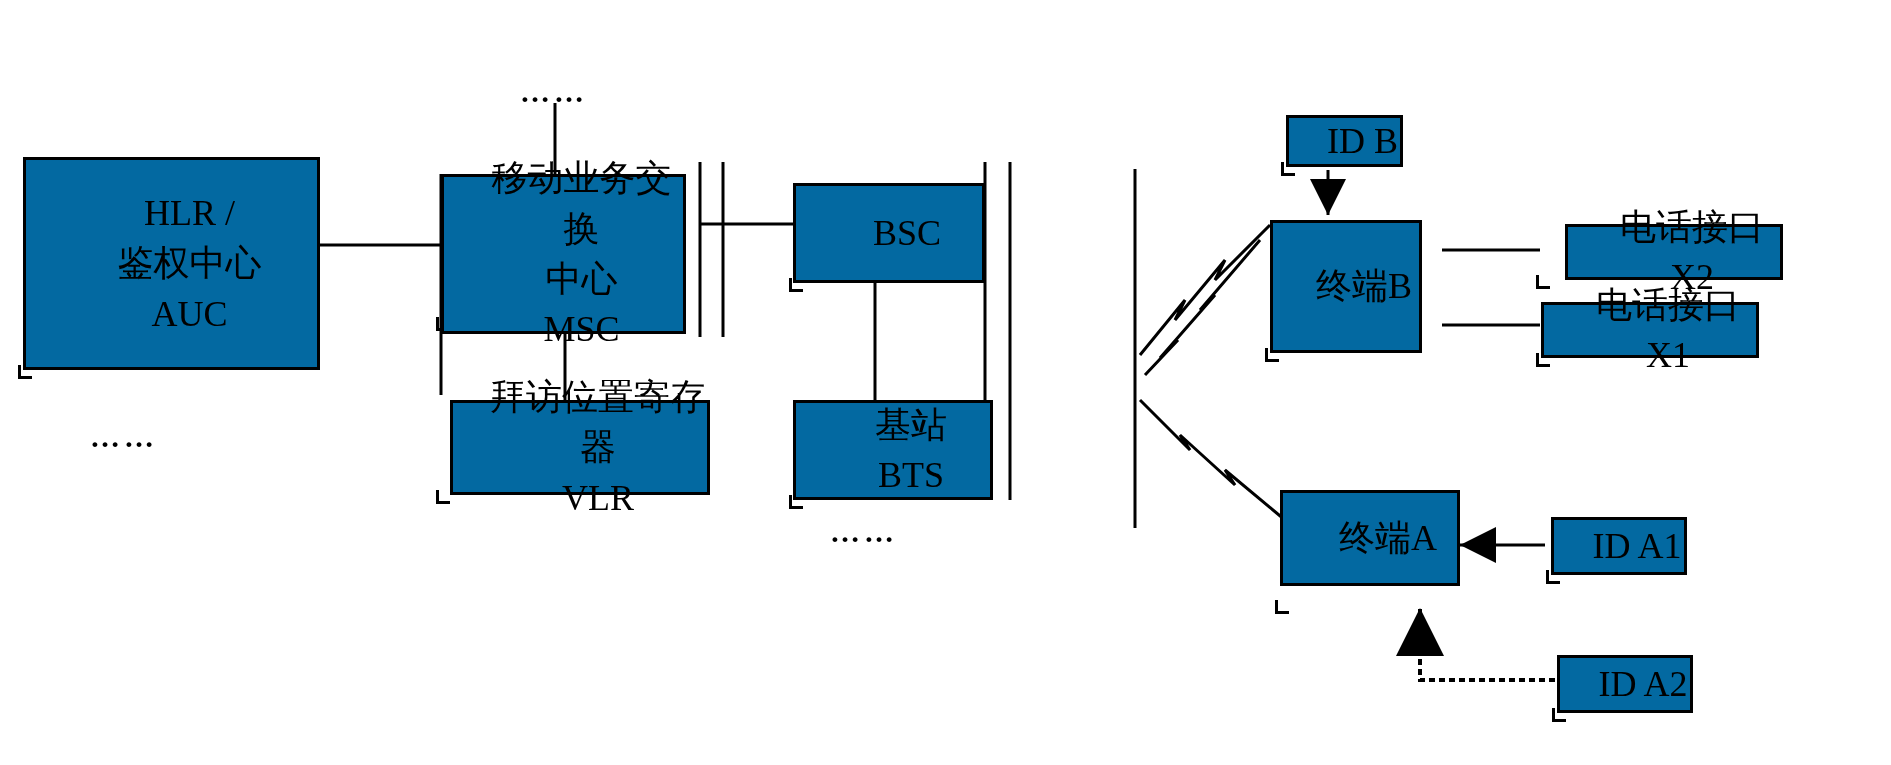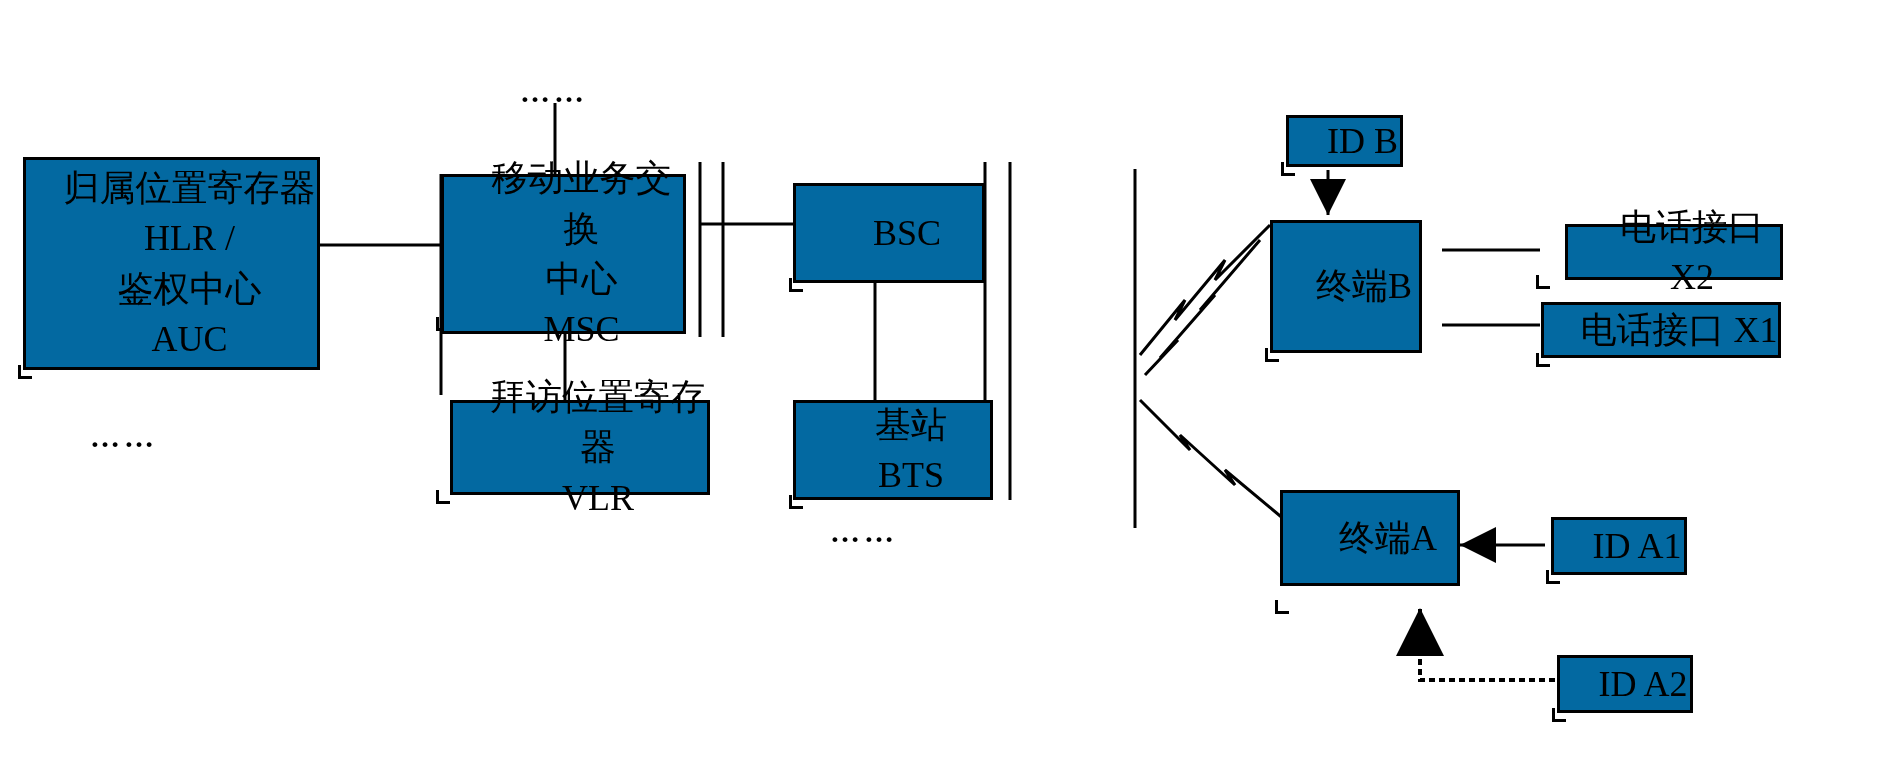--- a/index.html
+++ b/index.html
@@ -99,21 +99,20 @@
 <div class="corner" style="left:789px; top:495px;"></div>
 <div class="corner" style="left:1265px; top:348px;"></div>
 <div class="corner" style="left:1536px; top:275px;"></div>
 <div class="corner" style="left:1536px; top:353px;"></div>
 <div class="corner" style="left:1275px; top:600px;"></div>
 <div class="corner" style="left:1546px; top:570px;"></div>
 <div class="corner" style="left:1552px; top:708px;"></div>
 <div class="corner" style="left:1281px; top:162px;"></div>
 
 <div class="box" style="left:23px; top:157px; width:297px; height:213px;">
-  <div>归属位置寄存器</div>
   <div>HLR  /</div>
   <div>鉴权中心</div>
   <div>AUC</div>
 </div>
 
 <div class="box" style="left:441px; top:174px; width:245px; height:160px;">
   <div>移动业务交换</div>
   <div>中心</div>
   <div>MSC</div>
 </div>
@@ -137,21 +136,21 @@
 </div>
 
 <div class="box" style="left:1270px; top:220px; width:152px; height:133px;">
   <div>终端B</div>
 </div>
 
 <div class="box" style="left:1541px; top:224px; width:218px; height:56px;margin-left:24px;">
   <div>电话接口 X2</div>
 </div>
 
-<div class="box" style="left:1541px; top:302px; width:240px; height:56px;">
+<div class="box" style="left:1541px; top:302px; width:218px; height:56px;">
   <div>电话接口 X1</div>
 </div>
 
 <div class="box" style="left:1280px; top:490px; width:180px; height:96px;">
   <div>终端A</div>
 </div>
 
 <div class="box" style="left:1551px; top:517px; width:136px; height:58px;">
   <div>ID A1</div>
 </div>

